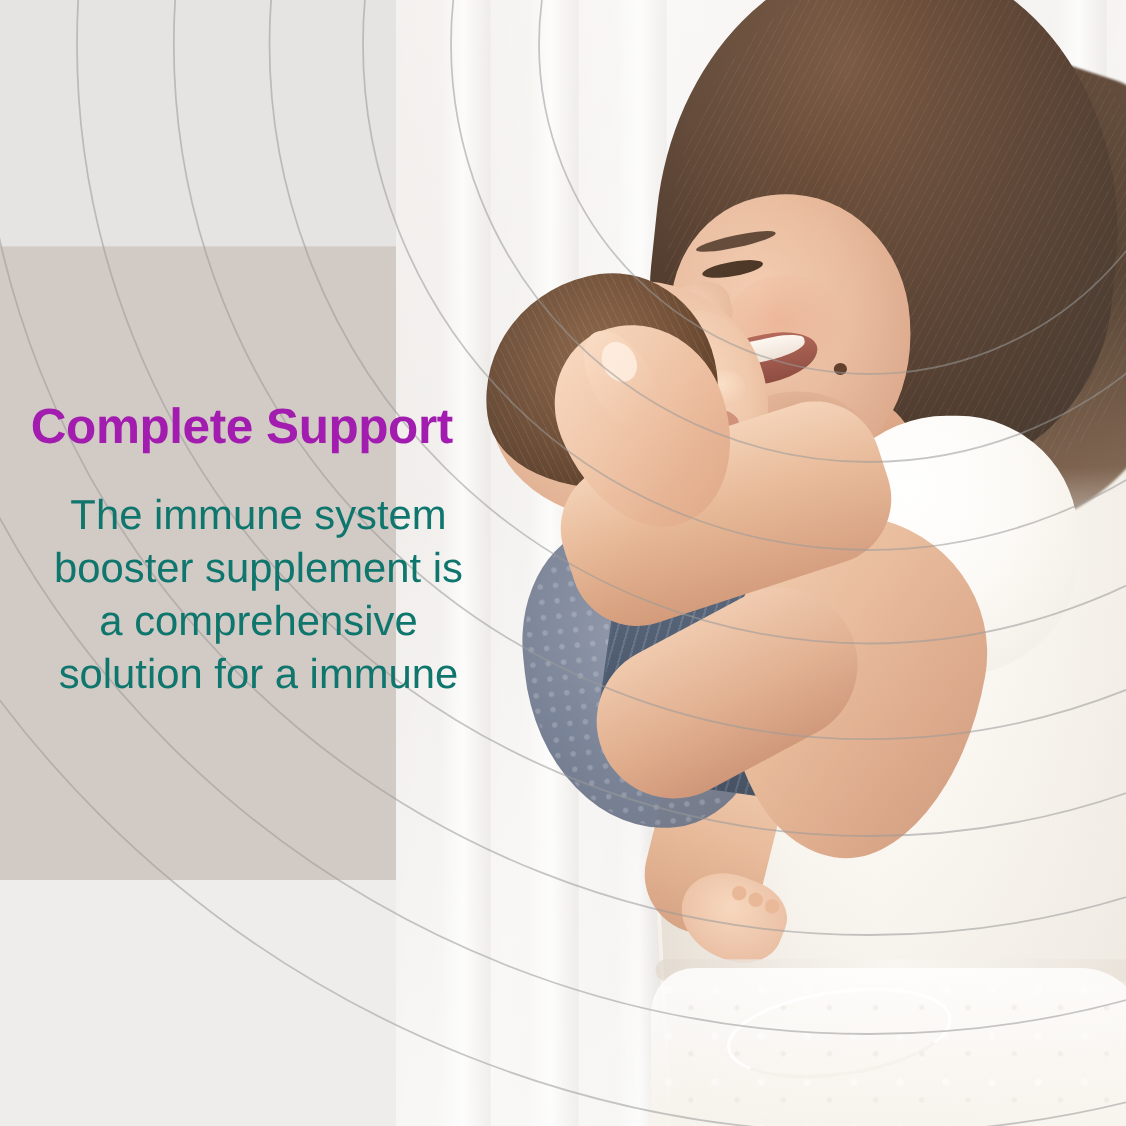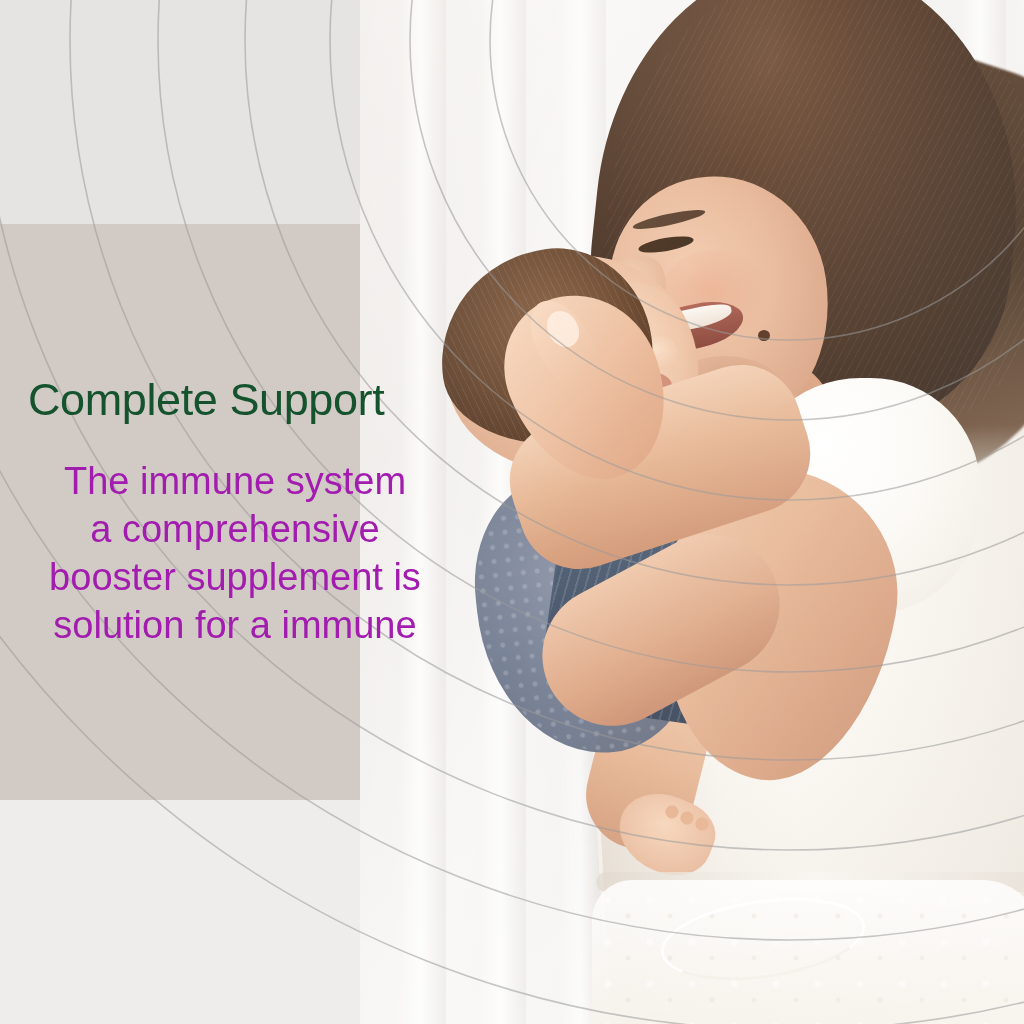--- a/index.html
+++ b/index.html
@@ -453,34 +453,34 @@
     pointer-events: none;
   }
 
   
   .copy {
     position: absolute;
     left: 0; top: 360px;
     width: 470px;
   }
   .headline {
-    margin: 16px 0 34px 28px;
+    margin: 4px 0 34px 28px;
     font-size: 45px;
-    font-weight: normal;
+    font-weight: bold;
     letter-spacing: -0.4px;
-    color: #14532d;
+    color: #a21caf;
     line-height: 1.05;
   }
   .body-copy {
     margin: 0;
     padding: 0 24px 0 24px;
     text-align: center;
     font-size: 38px;
     line-height: 48px;
-    color: #a21caf;
+    color: #0f766e;
     font-weight: normal;
   }
   .body-copy span { display: block; white-space: nowrap; }
 </style>
 </head>
 <body>
 
 <div id="canvas">
 
   <div class="bg-top"></div>
@@ -563,19 +563,19 @@
       <circle cx="790" cy="40" r="810"></circle>
       <circle cx="790" cy="40" r="900"></circle>
       <circle cx="790" cy="40" r="990"></circle>
     </g>
   </svg>
 
   <div class="copy">
     <h1 class="headline">Complete Support</h1>
     <p class="body-copy">
       <span>The immune system</span>
+      <span>booster supplement is</span>
       <span>a comprehensive</span>
-      <span>booster supplement is</span>
       <span>solution for a immune</span>
     </p>
   </div>
 
 </div>
 
 </body></html>

